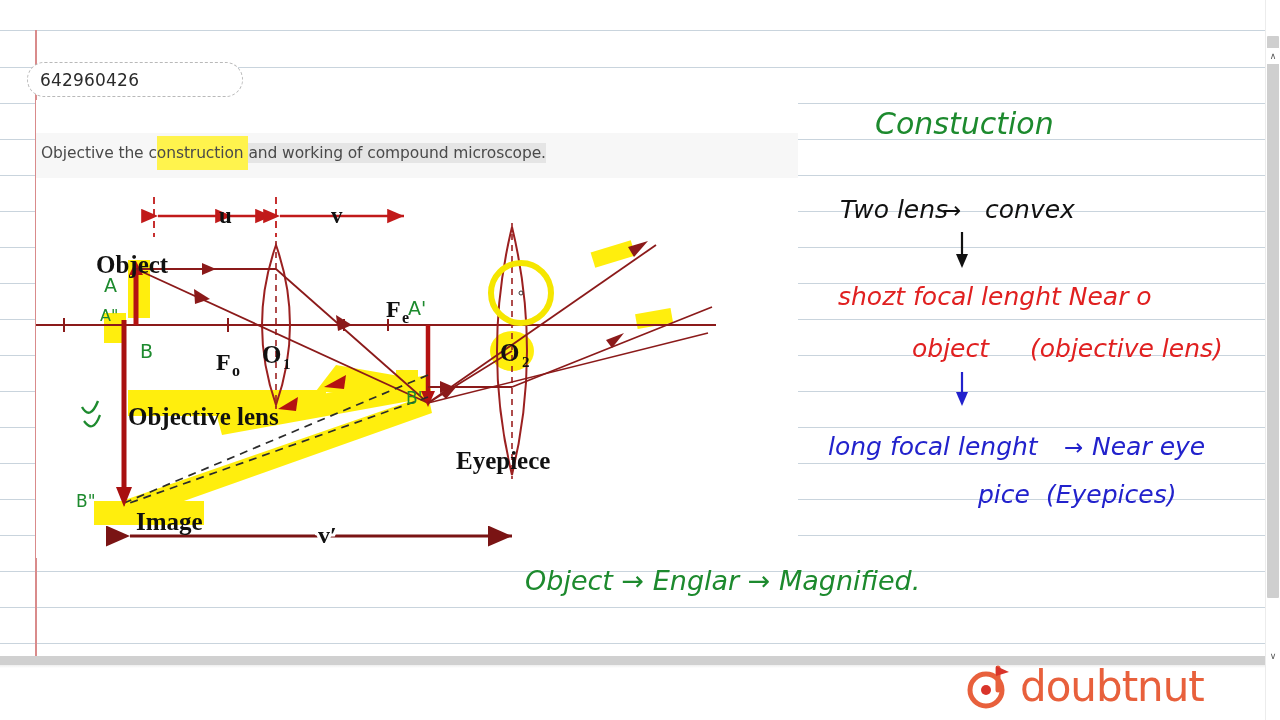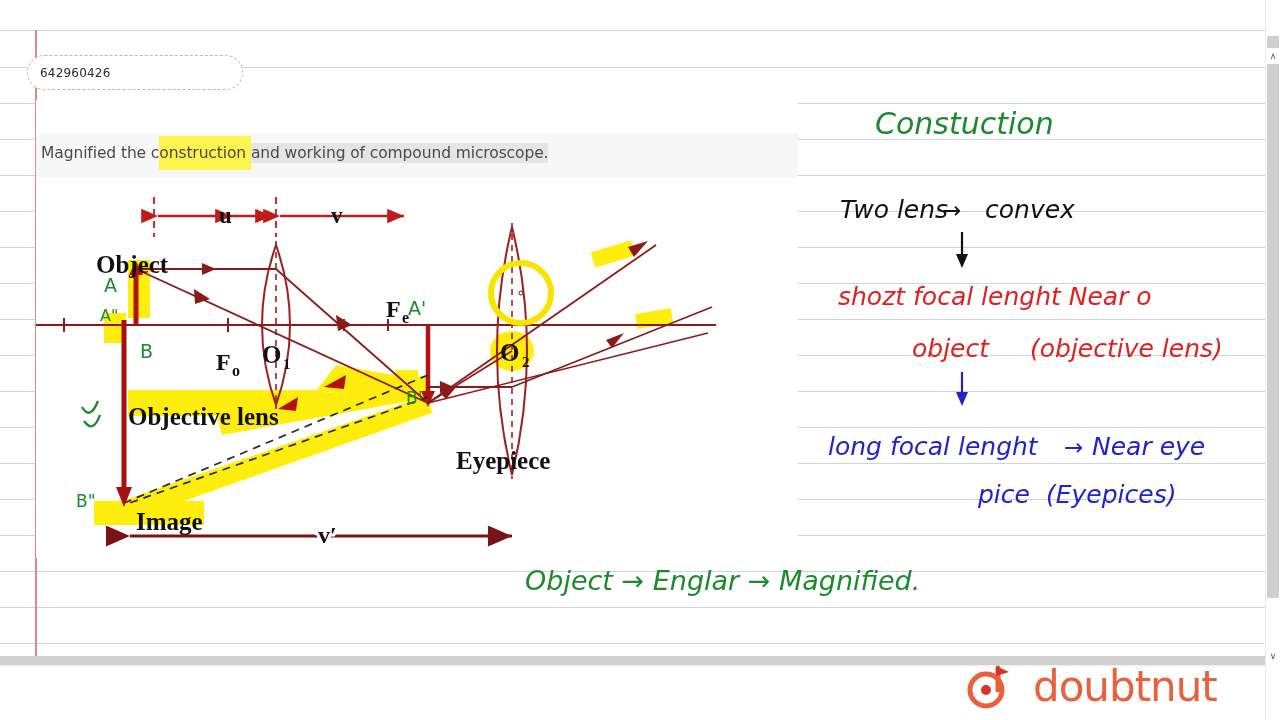--- a/index.html
+++ b/index.html
@@ -29,24 +29,24 @@
   .paper-bottom{
     position:absolute;left:0;top:656px;width:1266px;height:9px;background:#d0d0d0;
   }
   .paper-shadow{
     position:absolute;left:0;top:665px;width:1266px;height:3px;
     background:linear-gradient(#eeeeee,#ffffff);
   }
 
   
   .qid{
-    position:absolute;left:27px;top:55px;width:216px;height:35px;
+    position:absolute;left:27px;top:62px;width:216px;height:35px;
     border:1.5px dashed #b9b9b9;border-radius:18px;background:#ffffff;
     display:flex;align-items:center;padding-left:12px;
-    font-family:"DejaVu Sans",sans-serif;font-size:12px;color:#2b2b2b;
+    font-family:"DejaVu Sans",sans-serif;font-size:17px;color:#2b2b2b;
     box-sizing:border-box;letter-spacing:.2px;
   }
 
   
   .card{
     position:absolute;left:36px;top:100px;width:762px;height:458px;
     background:#ffffff;
   }
   .qtext-band{
     position:absolute;left:36px;top:133px;width:762px;height:45px;
@@ -81,21 +81,21 @@
   .sb-arrow{
     position:absolute;left:0;width:14px;height:16px;
     display:flex;align-items:center;justify-content:center;
     font-family:"DejaVu Sans",sans-serif;font-size:9px;color:#555;background:#ffffff;
   }
   .sb-up{top:48px;} .sb-down{top:648px;}
 
   
   .logo{
     position:absolute;left:965px;top:655px;width:300px;height:62px;
-    display:flex;align-items:center;gap:20px;
+    display:flex;align-items:center;gap:7px;
   }
   .logo-mark{position:relative;width:48px;height:48px;}
   .logo-text{
     font-family:"DejaVu Sans",sans-serif;font-size:42px;color:#e8603c;
     letter-spacing:-1px;font-weight:400;
   }
 </style>
 </head>
 <body>
 
@@ -126,21 +126,21 @@
   <div class="paper-shadow"></div>
 
   <div class="qid">
     <span>642960426</span>
   </div>
 
   <div class="card"></div>
   <div class="qtext-band"></div>
 
   <div class="qtext">
-    <span>Magnified the c</span><span class="hl-soft">onstruction </span><span class="hl">and working of compound microscope.</span>
+    <span>Objective the c</span><span class="hl-soft">onstruction </span><span class="hl">and working of compound microscope.</span>
   </div>
 
   <div class="figure">
   <svg width="762" height="375" viewBox="0 0 762 375" xmlns="http://www.w3.org/2000/svg">
     <defs>
       <marker id="ah" markerWidth="9" markerHeight="9" refX="7" refY="3" orient="auto">
         <path d="M0,0 L7,3 L0,6 z" fill="#8b1a1a"></path>
       </marker>
       <marker id="ahr" markerWidth="9" markerHeight="9" refX="7" refY="3" orient="auto">
         <path d="M0,0 L7,3 L0,6 z" fill="#c11a1a"></path>

